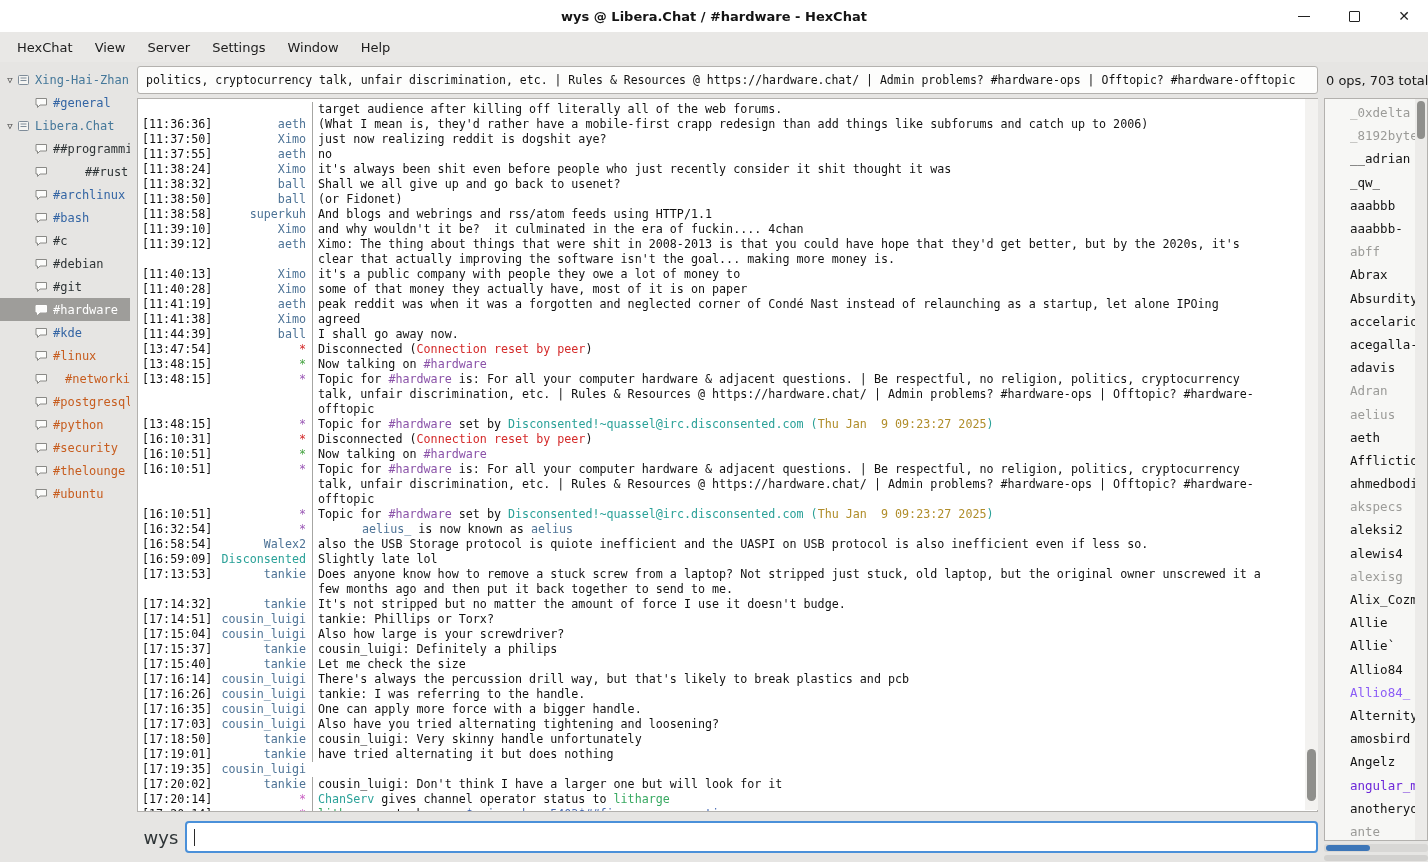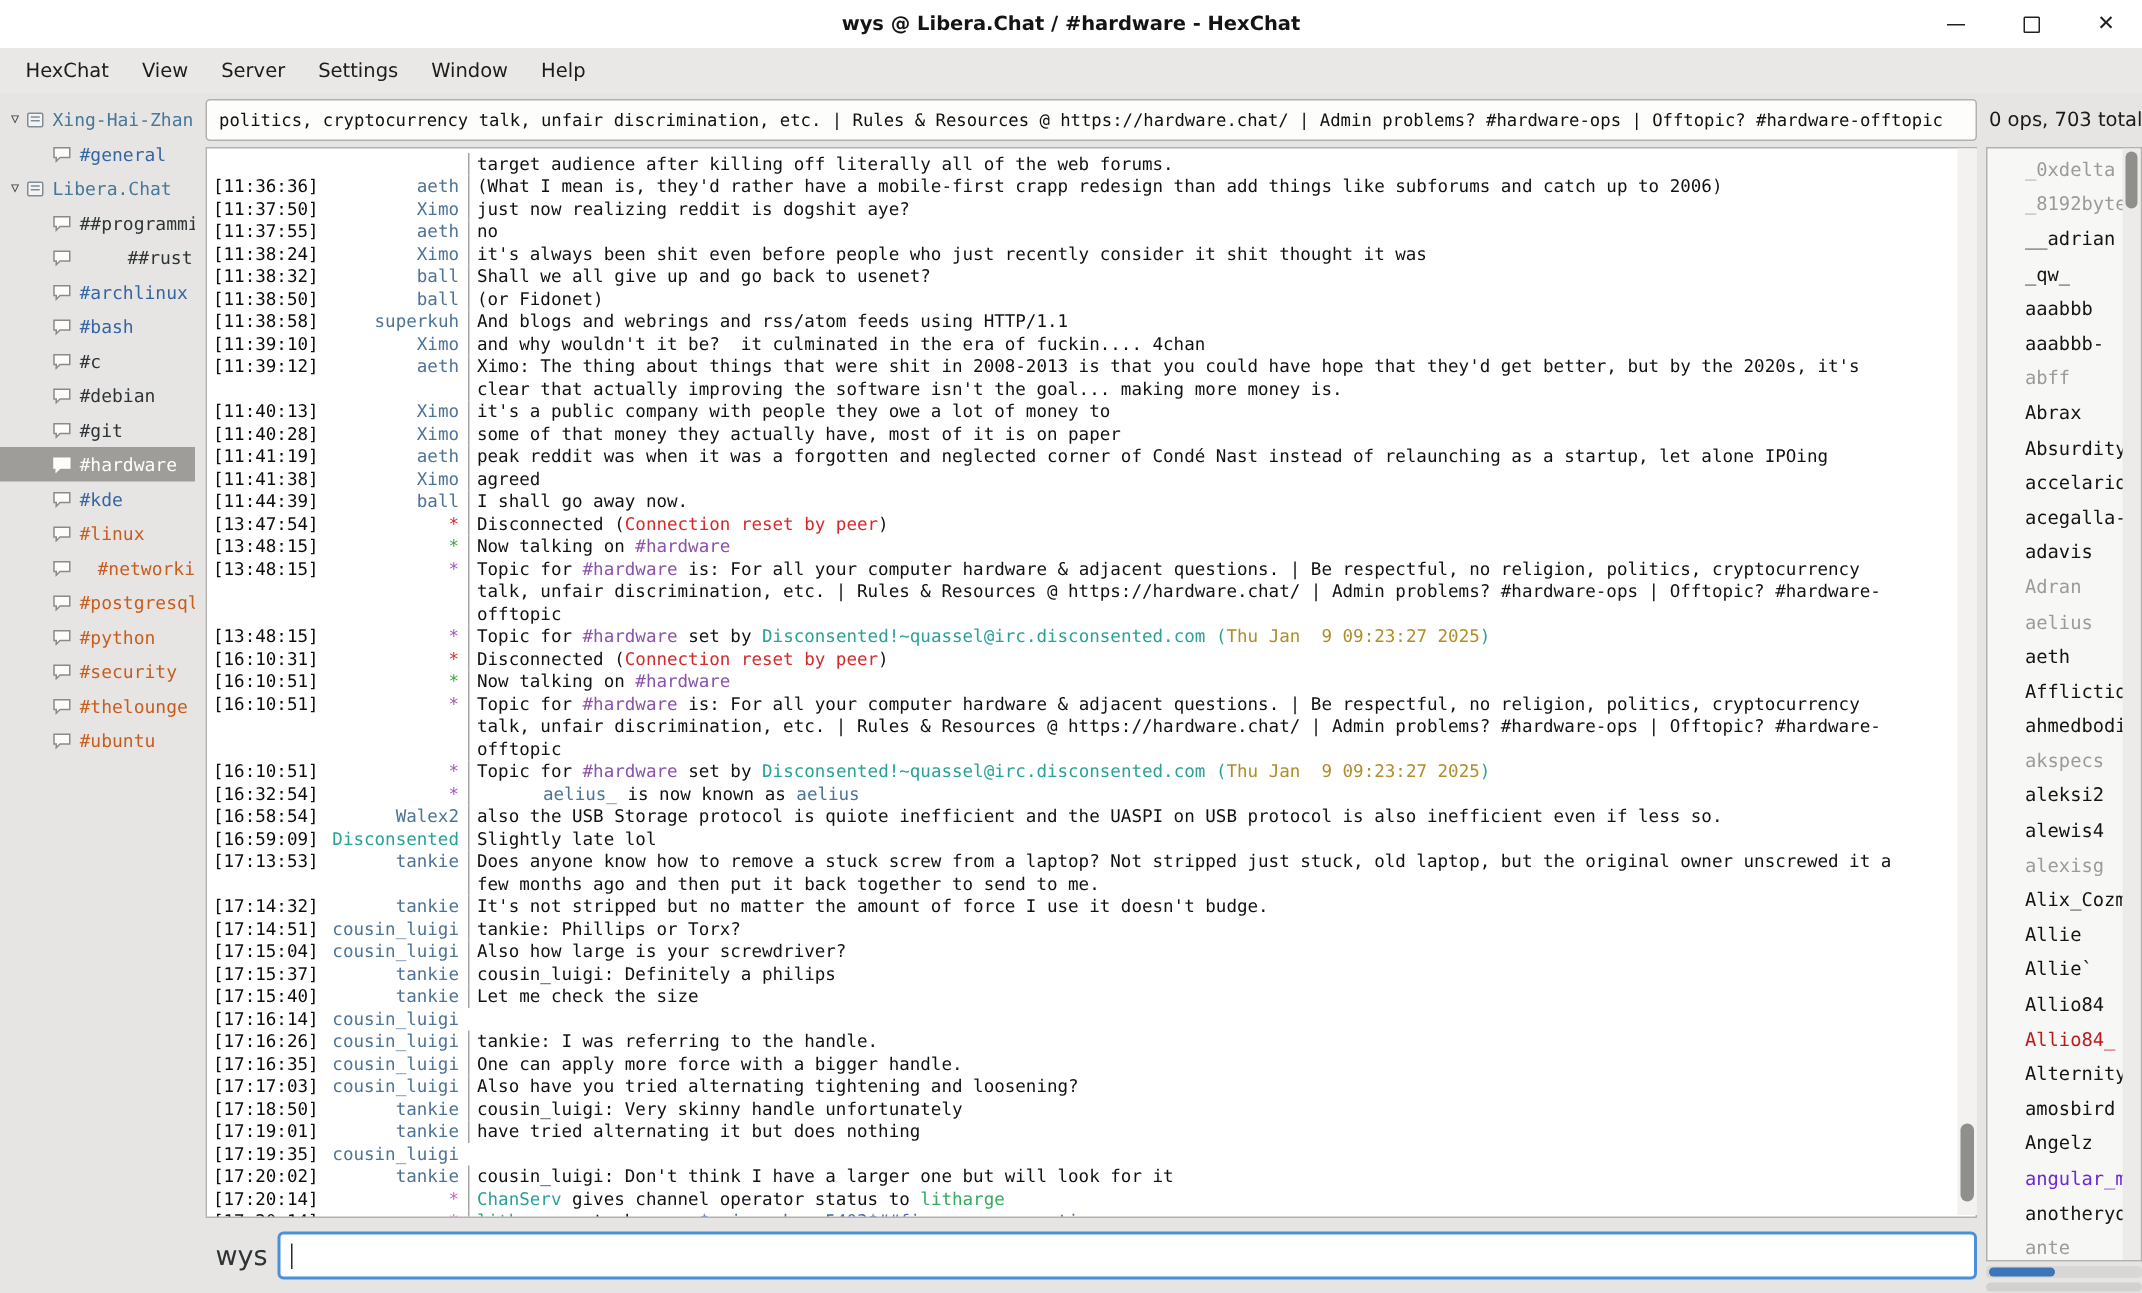--- a/index.html
+++ b/index.html
@@ -451,20 +451,21 @@
       <span class="cmsg"><span style="color: rgb(17, 17, 17);">cousin_luigi: Definitely a philips</span></span>
     </div>
     <div class="crow">
       <span class="cts">[17:15:40]</span>
       <span class="cnick" style="color: rgb(77, 115, 150);">tankie</span>
       <span class="cmsg"><span style="color: rgb(17, 17, 17);">Let me check the size</span></span>
     </div>
     <div class="crow">
       <span class="cts">[17:16:14]</span>
       <span class="cnick" style="color: rgb(77, 115, 150);">cousin_luigi</span>
+      <span class="cmsg"><span style="color: rgb(17, 17, 17);">There's always the percussion drill way, but that's likely to break plastics and pcb</span></span>
     </div>
     <div class="crow">
       <span class="cts">[17:16:26]</span>
       <span class="cnick" style="color: rgb(77, 115, 150);">cousin_luigi</span>
       <span class="cmsg"><span style="color: rgb(17, 17, 17);">tankie: I was referring to the handle.</span></span>
     </div>
     <div class="crow">
       <span class="cts">[17:16:35]</span>
       <span class="cnick" style="color: rgb(77, 115, 150);">cousin_luigi</span>
       <span class="cmsg"><span style="color: rgb(17, 17, 17);">One can apply more force with a bigger handle.</span></span>
@@ -578,21 +579,21 @@
     <div class="ul-row">
       <span style="color: rgb(20, 20, 20);">Allie</span>
     </div>
     <div class="ul-row">
       <span style="color: rgb(20, 20, 20);">Allie`</span>
     </div>
     <div class="ul-row">
       <span style="color: rgb(20, 20, 20);">Allio84</span>
     </div>
     <div class="ul-row">
-      <span style="color: #b91c1c; text-align: right;">Allio84_</span>
+      <span style="color: #8b5cf6; text-align: right;">Allio84_</span>
     </div>
     <div class="ul-row">
       <span style="color: rgb(20, 20, 20);">Alternity</span>
     </div>
     <div class="ul-row">
       <span style="color: rgb(20, 20, 20);">amosbird</span>
     </div>
     <div class="ul-row">
       <span style="color: rgb(20, 20, 20);">Angelz</span>
     </div>

